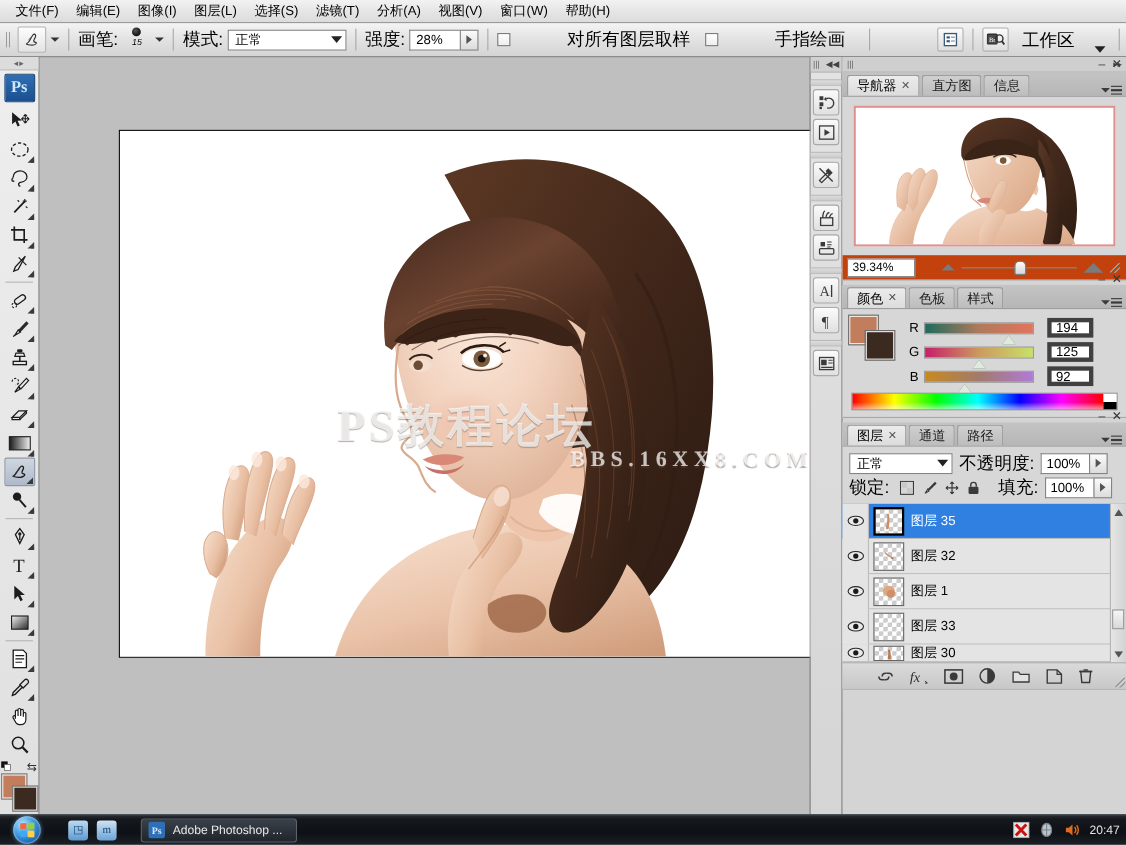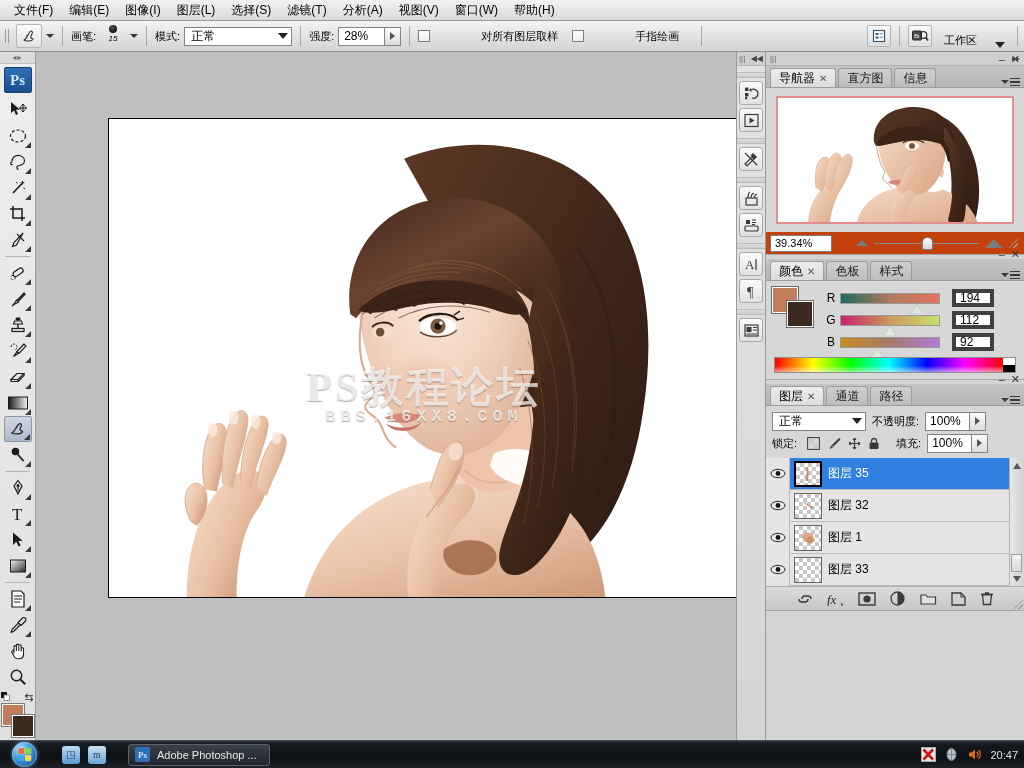--- a/index.html
+++ b/index.html
@@ -38,21 +38,21 @@
     background-position: center; background-size: 5px 14px; background-repeat: no-repeat;
   }
   .tool-icon-box {
     width: 26px; height: 24px; margin-left: 4px;
     display: flex; align-items: center; justify-content: center;
     border: 1px solid #b6b6b6; background: linear-gradient(to bottom,#fdfdfd,#e2e2e2);
     border-radius: 2px;
   }
   .mini-caret { width: 0; height: 0; border-left: 4px solid transparent; border-right: 4px solid transparent; border-top: 4px solid #333; margin-left: 4px; }
   .opt-sep { width: 1px; height: 20px; background: #a9a9a9; margin: 0 8px; }
-  .opt-label { font-size: 11px; color: #000; margin-right: 4px; white-space: nowrap; }
+  .opt-label { font-size: 16px; color: #000; margin-right: 4px; white-space: nowrap; }
   .brush-thumb {
     width: 26px; height: 24px; position: relative;
     display: flex; flex-direction: column; align-items: center; justify-content: flex-start;
   }
   .brush-dot {
     width: 8px; height: 8px; border-radius: 50%;
     background: radial-gradient(circle at 40% 35%, #555 0%, #1d1d1d 55%, #000 100%);
     margin-top: 1px;
   }
   .brush-size-num { font-size: 8px; color: #000; line-height: 8px; margin-top: 2px; font-style: italic; }
@@ -139,21 +139,21 @@
     position: absolute; left: 72px; top: 66px; width: 632px; height: 480px;
     border: 1px solid #000; background: #fff; overflow: hidden;
   }
   .art { position: absolute; left: 0; top: 0; width: 100%; height: 100%; }
   .wm {
     position: absolute; width: 100%; text-align: center; pointer-events: none;
     color: rgba(255,255,255,0.72); text-shadow: 0 1px 1px rgba(90,70,60,0.45);
     font-weight: bold;
   }
   #wm1 { top: 240px; left: 0; font-size: 42px; letter-spacing: 3px; font-family: "Liberation Serif", serif; }
-  #wm2 { top: 288px; left: 0; font-size: 17px; letter-spacing: 5px; font-family: Liberation Mono, monospace; }
+  #wm2 { top: 288px; left: 0; font-size: 20px; letter-spacing: 5px; font-family: Liberation Serif, serif; text-align: right; }
 
   
   #dock {
     position: absolute; left: 736px; top: 52px; width: 30px; height: 688px;
     background: linear-gradient(to bottom,#e3e3e3,#d5d5d5);
     border-left: 1px solid #9a9a9a; border-right: 1px solid #9a9a9a;
   }
   .dock-head {
     height: 14px; display: flex; align-items: center; justify-content: space-between;
     padding: 0 2px; background: #d0d0d0; border-bottom: 1px solid #b6b6b6;
@@ -1012,21 +1012,21 @@
               <div class="ch-ramp" style="background:linear-gradient(to right,#1d6b5e,#b07a5c,#e2755c);">
                 <span class="ch-thumb" style="left:70px;"></span>
               </div>
               <span class="ch-val">194</span>
             </div>
             <div class="color-row">
               <span class="ch-label">G</span>
               <div class="ch-ramp" style="background:linear-gradient(to right,#c71f6b,#cc9a5e,#c9e06a);">
                 <span class="ch-thumb" style="left:43px;"></span>
               </div>
-              <span class="ch-val">112</span>
+              <span class="ch-val">125</span>
             </div>
             <div class="color-row">
               <span class="ch-label">B</span>
               <div class="ch-ramp" style="background:linear-gradient(to right,#c78a20,#a37a6a,#b07ad8);">
                 <span class="ch-thumb" style="left:30px;"></span>
               </div>
               <span class="ch-val">92</span>
             </div>
           </div>
         </div>
@@ -1160,20 +1160,34 @@
           <div class="eye-cell">
             <svg width="16" height="11" viewBox="0 0 16 11">
               <ellipse cx="8" cy="5.5" rx="7" ry="4.2" fill="#e9e9e9" stroke="#2a2a2a" stroke-width="1"></ellipse>
               <circle cx="8" cy="5.5" r="2.4" fill="#1a1a1a"></circle>
             </svg>
           </div>
           <div class="layer-thumb"></div>
           <span class="layer-name">图层 33</span>
         </div>
 
+        <div class="layer-item" style="height:16px;overflow:hidden;">
+          <div class="eye-cell" style="height:16px;">
+            <svg width="16" height="11" viewBox="0 0 16 11">
+              <ellipse cx="8" cy="5.5" rx="7" ry="4.2" fill="#e9e9e9" stroke="#2a2a2a" stroke-width="1"></ellipse>
+              <circle cx="8" cy="5.5" r="2.4" fill="#1a1a1a"></circle>
+            </svg>
+          </div>
+          <div class="layer-thumb" style="height:14px;">
+            <svg width="100%" height="100%" viewBox="0 0 28 14" preserveAspectRatio="none">
+              <path d="M13 3 C14 7 13 11 13 13 h3 C16 9 16 5 15 3 Z" fill="#b37c58"></path>
+            </svg>
+          </div>
+          <span class="layer-name">图层 30</span>
+        </div>
 
         <div id="layer-scroll">
           <div class="sc-arrow">
             <svg width="8" height="6" viewBox="0 0 8 6">
                 <path d="M4 0 L8 6 L0 6 Z" fill="#555"></path>
               </svg>
           </div>
           <div class="sc-thumb"></div>
           <div class="sc-arrow" style="position:absolute;bottom:0;width:100%;">
             <svg width="8" height="6" viewBox="0 0 8 6">

